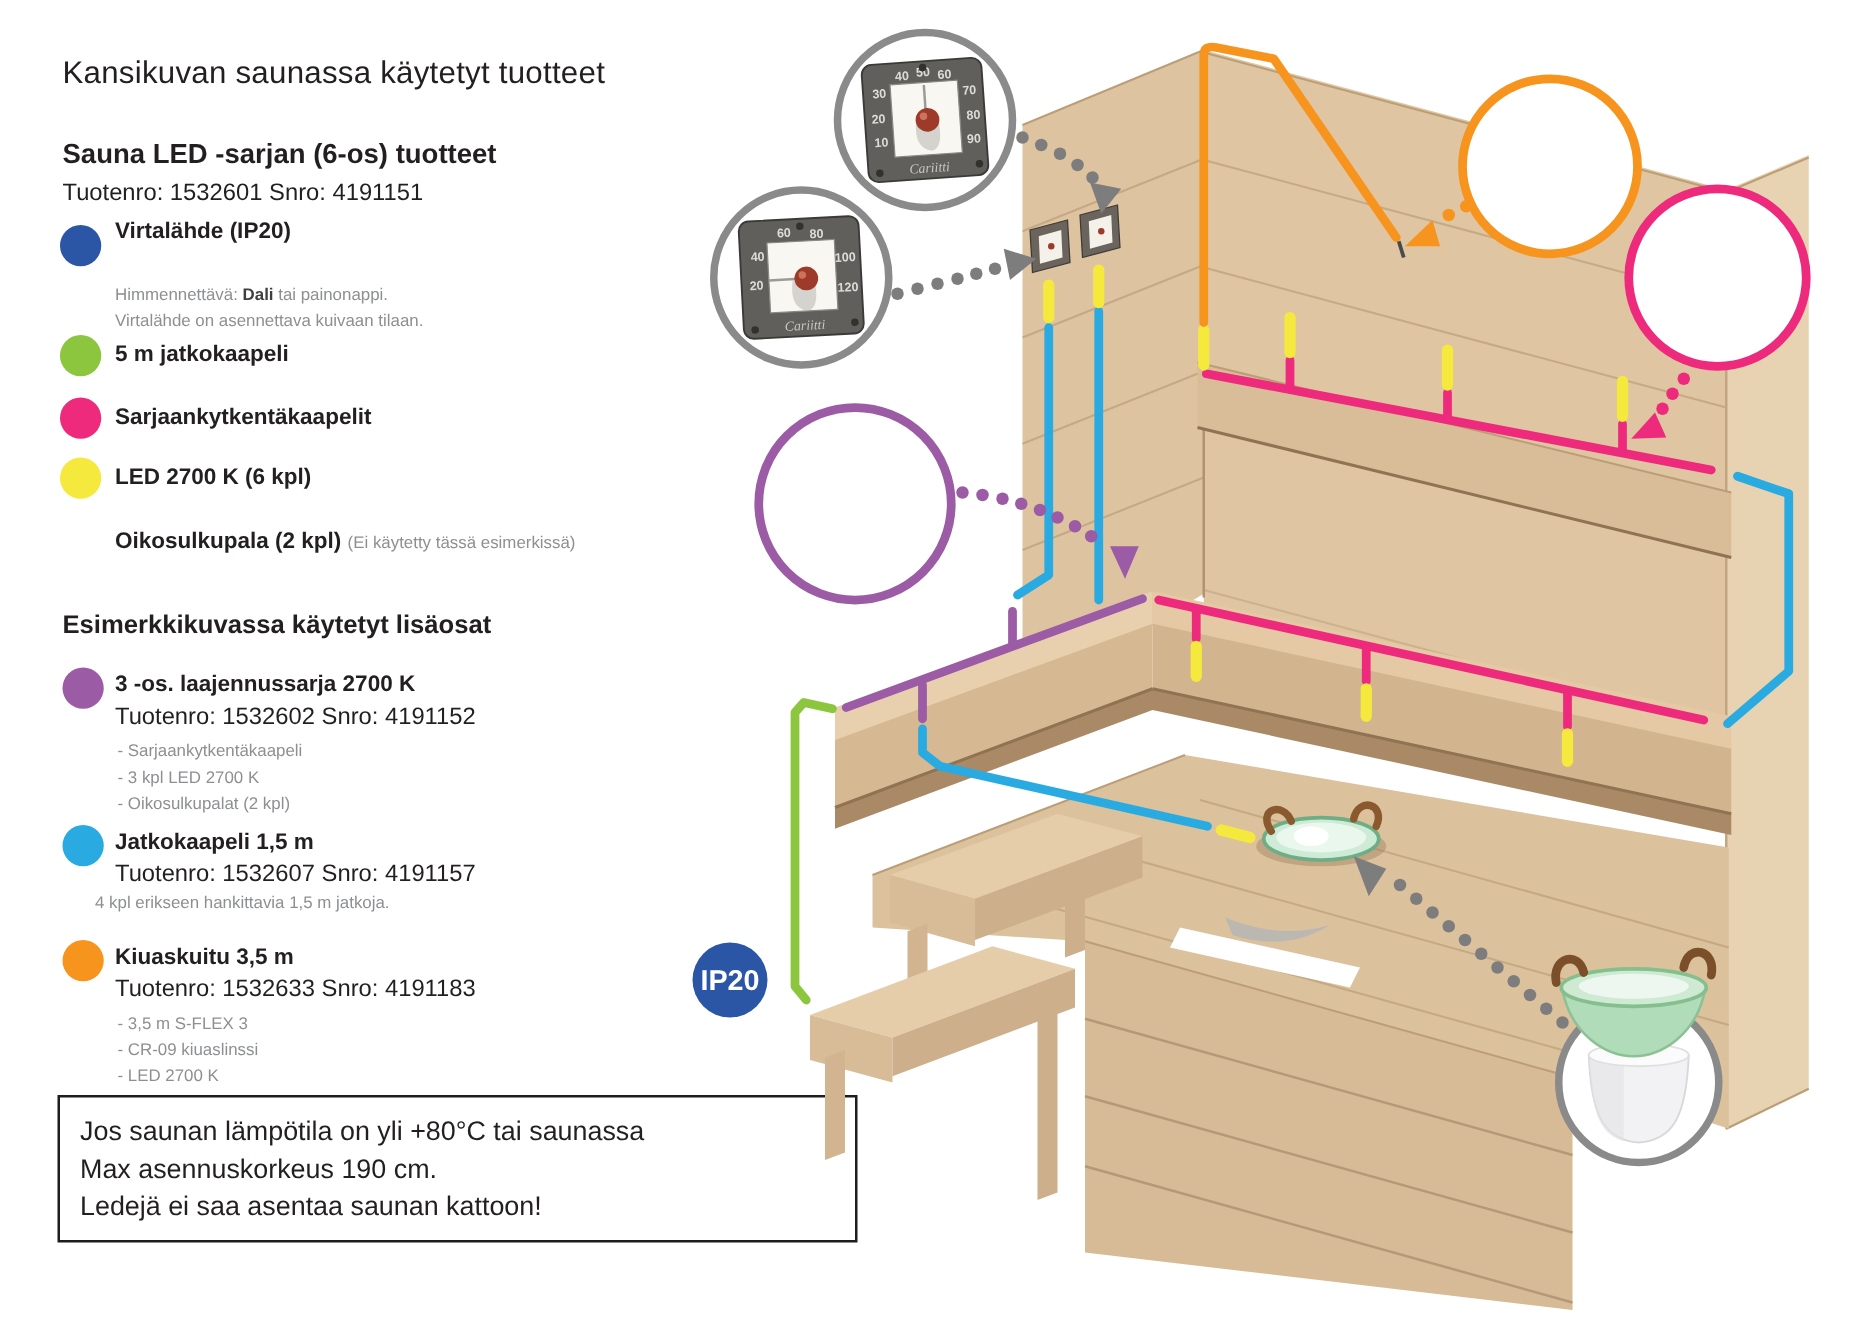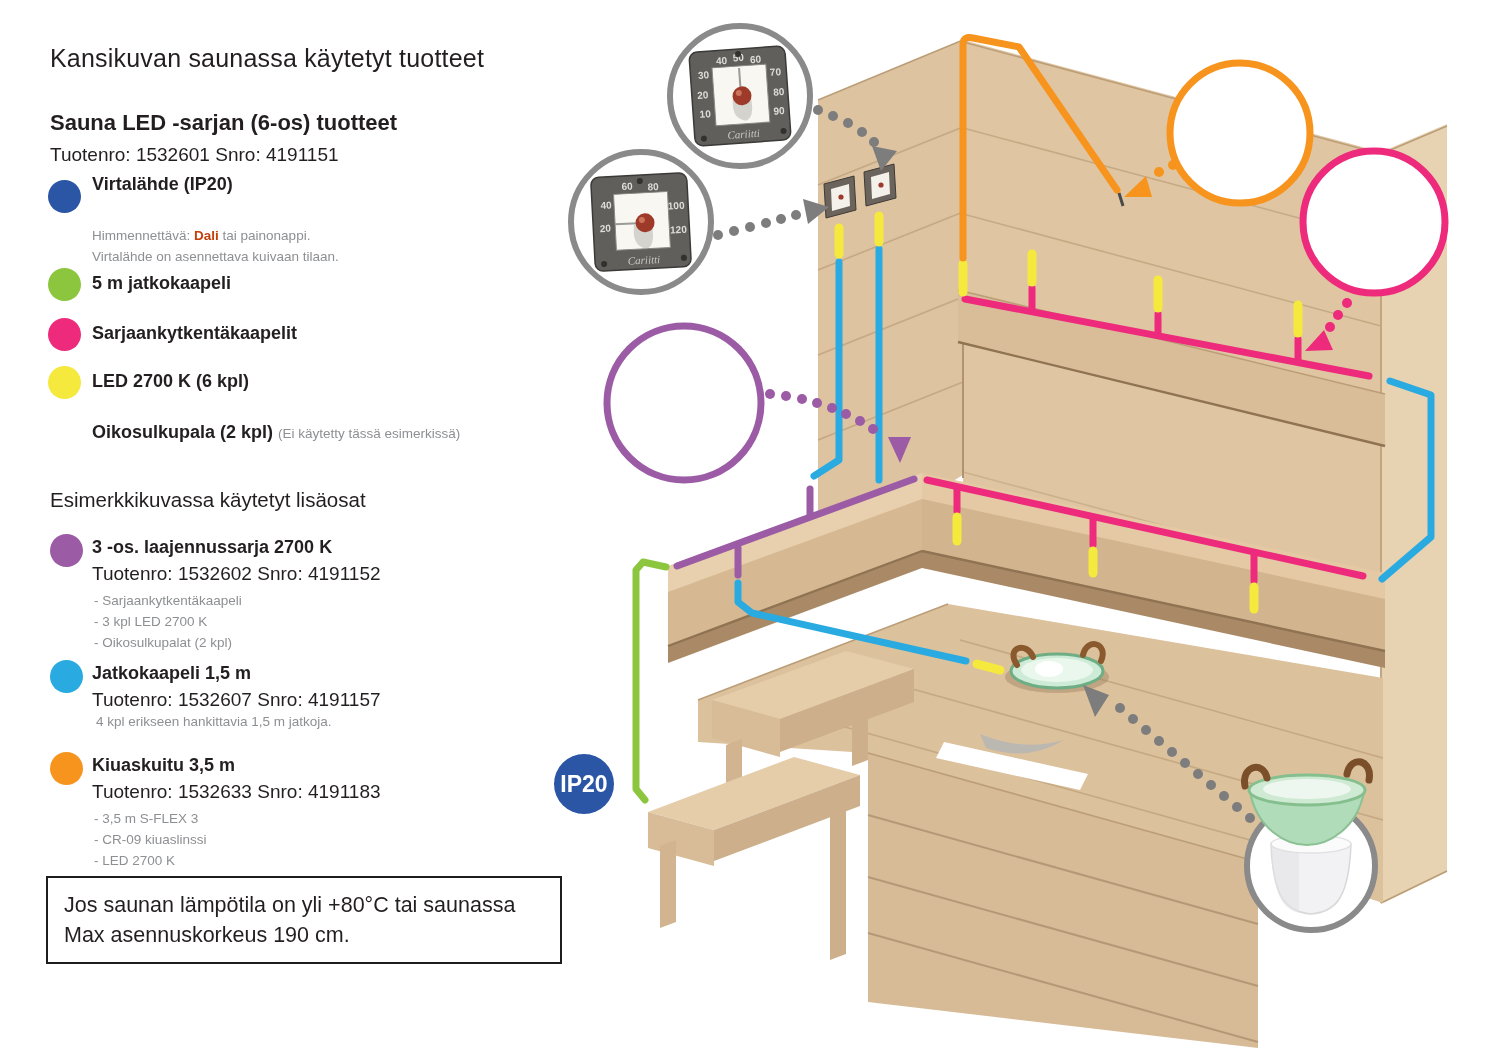--- a/index.html
+++ b/index.html
@@ -3,33 +3,33 @@
 <meta charset="utf-8">
 <style>
   html,body{margin:0;padding:0}
   body{
     width:1500px;height:1063px;position:relative;background:#fff;overflow:hidden;
     font-family:"Liberation Sans", sans-serif;color:var(--text,#231f20);
   }
   .abs{position:absolute}
   .title{font-size:25px;font-weight:400;letter-spacing:.2px}
   .h1{font-size:22px;font-weight:700}
-  .h2{font-size:20.5px;font-weight:400}
+  .h2{font-size:20.5px;font-weight:700}
   .codes{font-size:19px}
   .codes .c1{display:inline-block;min-width:160px}
   .dot{width:33px;height:33px;border-radius:50%}
   .c-blue{background:var(--blue)} .c-green{background:var(--green)} .c-pink{background:var(--pink)}
   .c-yellow{background:var(--yellow)} .c-purple{background:var(--purple)} .c-cyan{background:var(--cyan)}
   .c-orange{background:var(--orange)}
   .lbl{font-size:18px;font-weight:700}
   .note{font-size:13.5px;color:var(--muted)}
-  .note b{color:#c2410c}
+  .note b{color:#404040}
   .note-inline{font-size:13.5px;color:var(--muted);font-weight:400}
   .bullets div{font-size:13.5px;color:var(--muted);line-height:21px}
-  .warn{border:2.5px solid #1d1d1f;padding:12px 16px;font-size:21.5px;line-height:30px;width:516px;box-sizing:border-box}
+  .warn{border:2.5px solid #1d1d1f;padding:12px 16px;font-size:21.5px;line-height:30px;width:640px;box-sizing:border-box}
   svg{pointer-events:none}
   .cb{fill:none;stroke-linecap:round;stroke-linejoin:round;stroke-width:7}
   .s-green{stroke:var(--green)} .s-purple{stroke:var(--purple)} .s-cyan{stroke:var(--cyan)}
   .s-pink{stroke:var(--pink)} .s-orange{stroke:var(--orange)}
   .s-yellow{stroke:var(--yellow);stroke-width:9}
   .ring-gray{stroke:#8a8a8a;stroke-width:6;fill:#fff}
   .ring-orange{stroke:var(--orange);stroke-width:7;fill:#fff}
   .ring-pink{stroke:var(--pink);stroke-width:7;fill:#fff}
   .ring-purple{stroke:var(--purple);stroke-width:7;fill:#fff}
   .dg{fill:#7d7d7d} .dp{fill:var(--purple)} .dk{fill:var(--pink)} .do{fill:var(--orange)}
@@ -84,37 +84,38 @@
   <div>-  3 kpl LED 2700 K</div>
   <div>-  Oikosulkupalat (2 kpl)</div>
 </div>
 
 <div class="abs dot c-cyan" style="left:50px;top:660px"></div>
 <div class="abs lbl" style="left:92px;top:663px">Jatkokaapeli 1,5 m</div>
 <div class="abs codes" style="left:92px;top:689px">
   <span class="c1">Tuotenro: 1532607</span>
   <span>Snro: 4191157</span>
 </div>
-<div class="abs note" style="left:96px;top:714px">4 kpl erikseen hankittavia 1,5 m jatkoja.</div>
+<div class="abs note" style="left:76px;top:714px">4 kpl erikseen hankittavia 1,5 m jatkoja.</div>
 
 <div class="abs dot c-orange" style="left:50px;top:752px"></div>
 <div class="abs lbl" style="left:92px;top:755px">Kiuaskuitu 3,5 m</div>
 <div class="abs codes" style="left:92px;top:781px">
   <span class="c1">Tuotenro: 1532633</span>
   <span>Snro: 4191183</span>
 </div>
 <div class="abs bullets" style="left:94px;top:808px">
   <div>-  3,5 m S-FLEX 3</div>
   <div>-  CR-09 kiuaslinssi</div>
   <div>-  LED 2700 K</div>
 </div>
 
 <div class="abs warn" style="left:46px;top:876px">
   <div>Jos saunan lämpötila on yli +80°C tai saunassa</div>
   <div>Max asennuskorkeus 190 cm.</div>
+  <div>Ledejä ei saa asentaa saunan kattoon!</div>
 </div>
 
 <svg class="abs" style="left:0;top:0" width="1500" height="1063" viewBox="0 0 1500 1063">
   <defs>
     <clipPath id="clipOrange">
         <circle cx="1240" cy="133" r="68"></circle>
       </clipPath>
     <clipPath id="clipPink">
         <circle cx="1374" cy="222" r="69"></circle>
       </clipPath>

